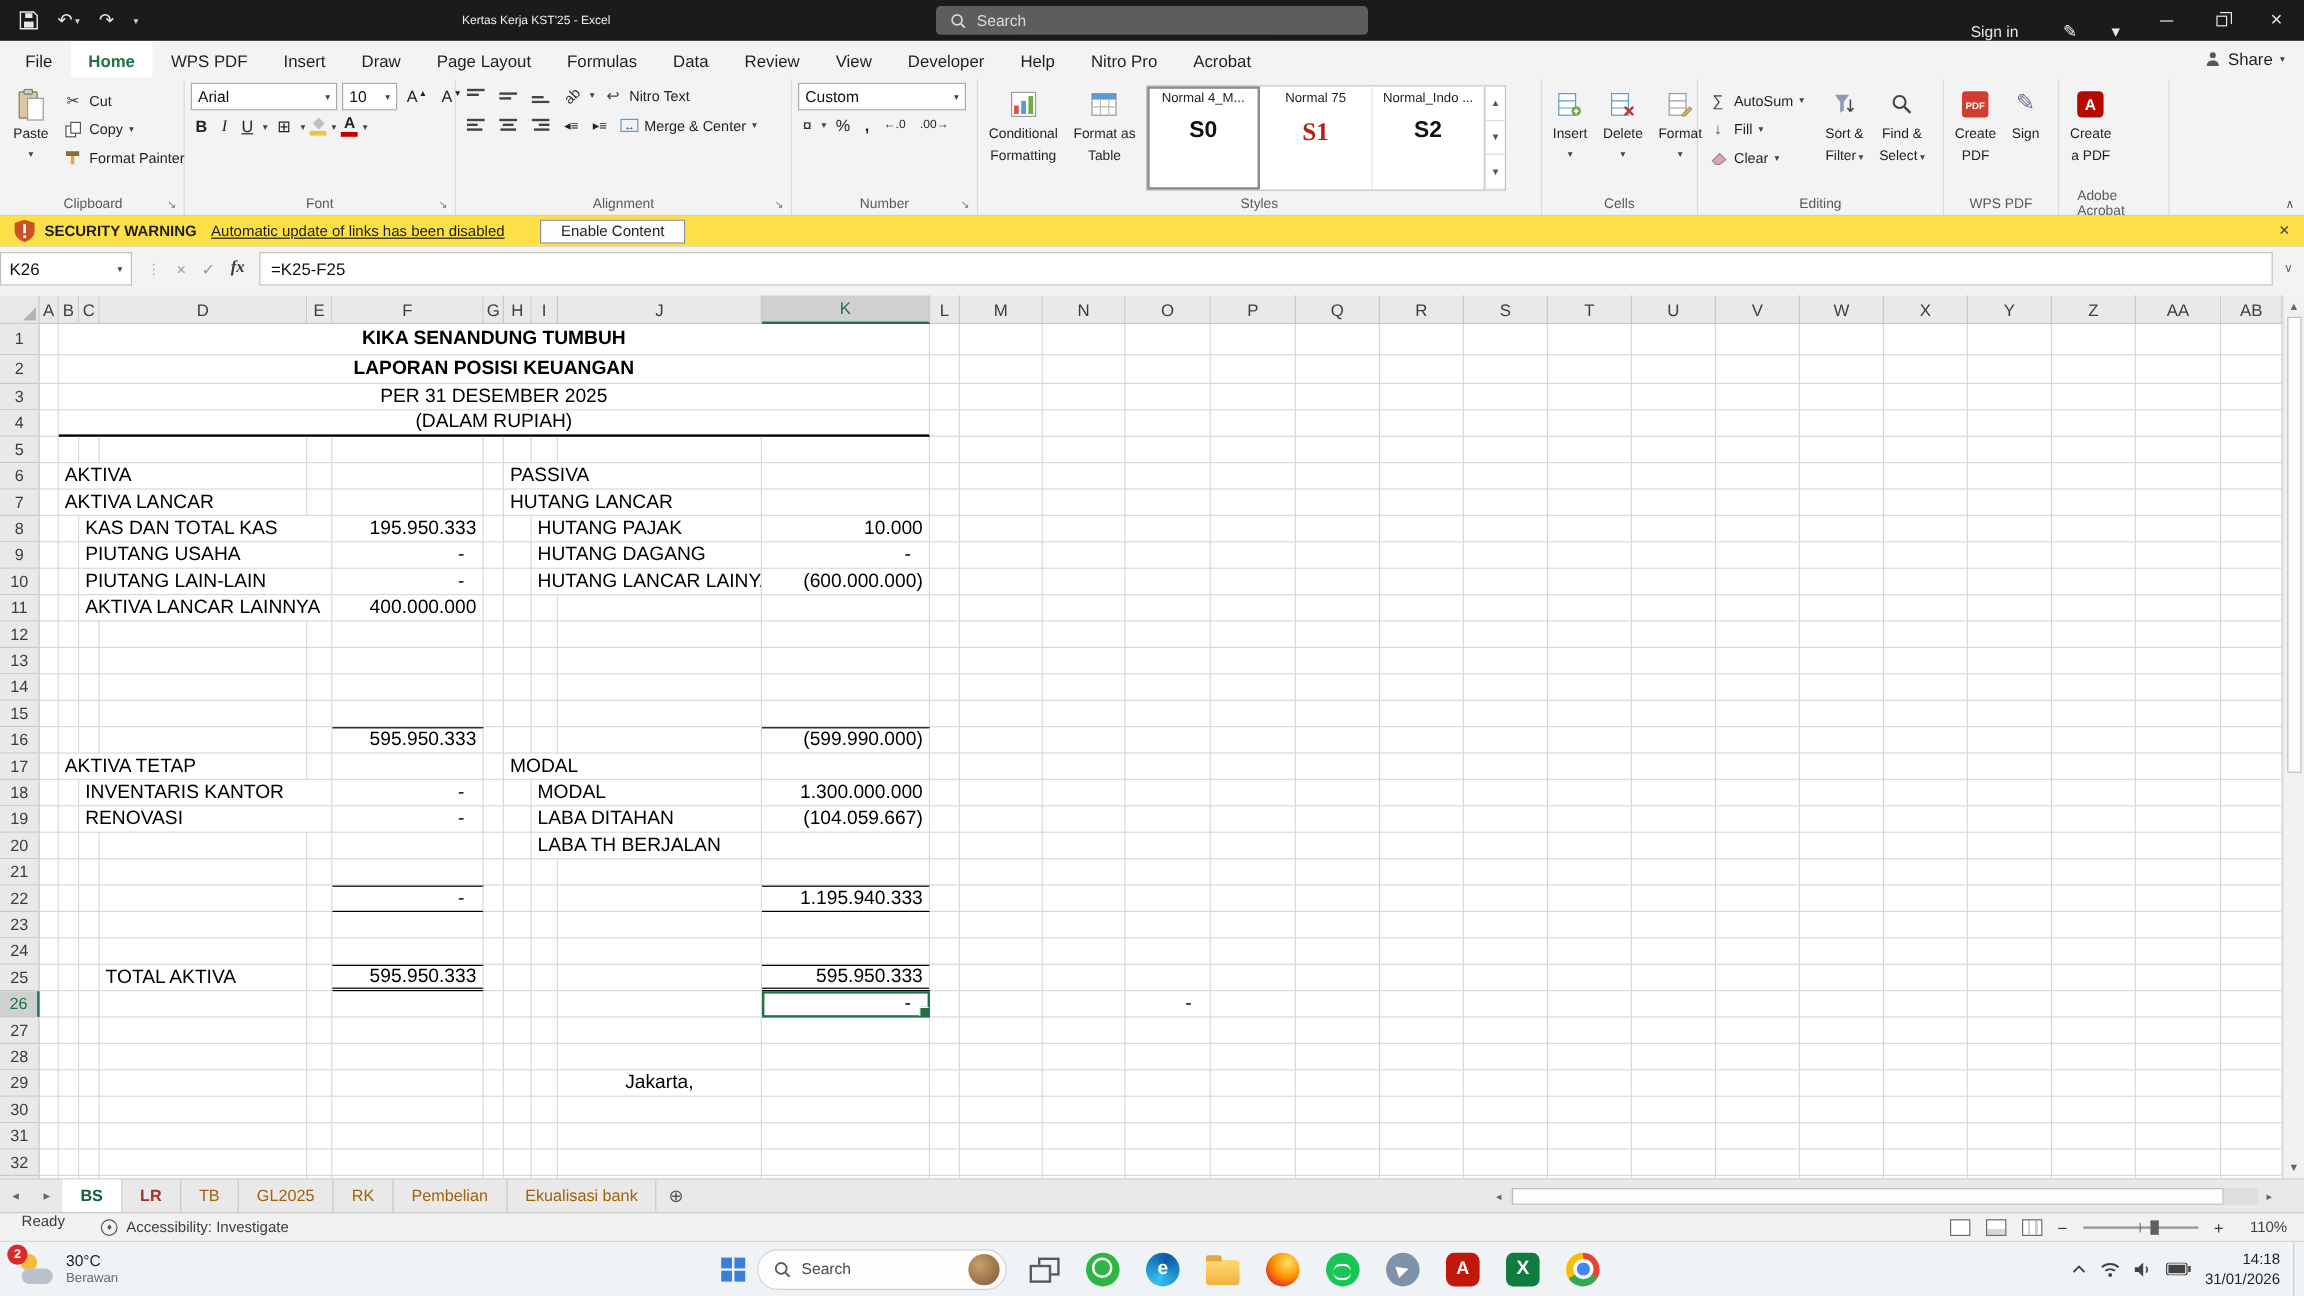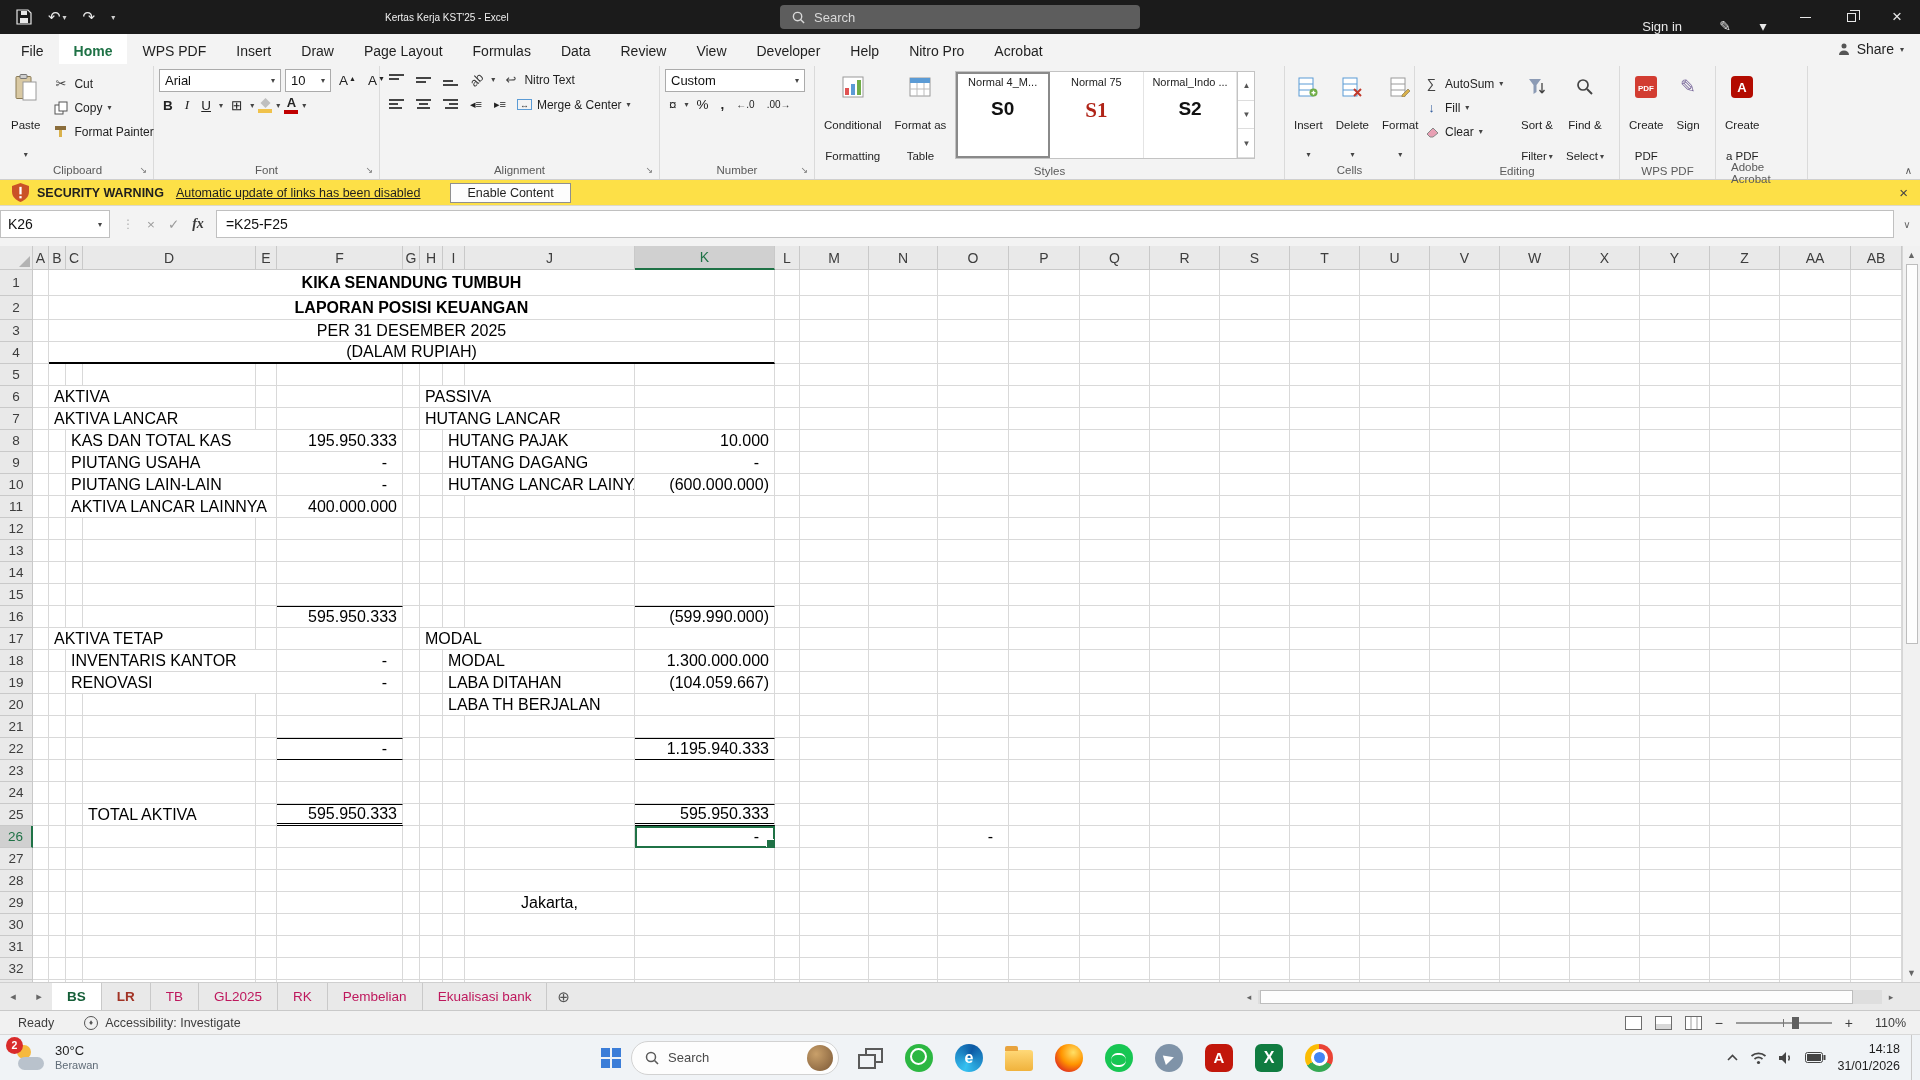--- a/index.html
+++ b/index.html
@@ -26,21 +26,21 @@
 .rtab{padding:17px 15px;font-size:14px;color:#1f1f1f;display:flex;align-items:center;white-space:nowrap}
 .rtab.active{background:#fff;color:#1f7246;font-weight:bold;box-shadow:inset 0 -2px 0 #1f7246}
 .share-btn{margin-left:auto;margin-right:16px;display:flex;align-items:center;gap:6px;font-size:14px;color:#1f1f1f}
 
 .ribbon{height:116px;background:#f3f3f3;border-bottom:1px solid #cfcfcf;display:flex;padding:2px 0 0 2px;flex:none;position:relative}
 .rgroup{display:flex;flex-direction:column;border-right:1px solid #dadada;padding:3px 5px 0;flex:none}
 .rg-body{flex:1;display:flex;gap:5px;align-items:flex-start}
 .rg-col{display:flex;flex-direction:column;gap:4px}
 .rg-label{height:19px;font-size:11.5px;color:#5a5a5a;display:flex;align-items:center;justify-content:center;position:relative;padding:0 10px}
 .launcher{position:absolute;right:1px;bottom:4px;font-size:9px;color:#777}
-.bigbtn{display:flex;flex-direction:column;align-items:center;font-size:11.5px;line-height:1.2;color:#1f1f1f;text-align:center;padding:3px 4px 0;gap:17px}
+.bigbtn{display:flex;flex-direction:column;align-items:center;font-size:11.5px;line-height:1.2;color:#1f1f1f;text-align:center;padding:3px 4px 0;gap:4px}
 .bic{height:30px;display:flex;align-items:center;justify-content:center}
 .caret{font-size:8px;color:#444}
 .stack{display:flex;flex-direction:column;gap:3px;padding-top:4px}
 .smbtn{display:flex;align-items:center;gap:5px;font-size:12px;color:#1f1f1f;height:21px;padding:0 3px;white-space:nowrap}
 .ic{width:17px;display:inline-flex;align-items:center;justify-content:center;font-size:13px;color:#444}
 .combo{height:23px;background:#fff;border:1px solid #ababab;display:flex;align-items:center;padding:0 5px;font-size:13px;gap:4px;color:#111}
 .combo .caret{margin-left:auto}
 .row{display:flex;align-items:center;gap:4px}
 .gbtn{padding:1px 4px;font-size:13.5px;color:#222;display:inline-flex;align-items:flex-end;gap:1px}
 .sup{font-size:7px;line-height:1;padding-bottom:6px}
@@ -96,30 +96,30 @@
 .ctr{text-align:center}
 .sel{position:relative;outline:2px solid #1f7246;outline-offset:-2px}
 .sel::after{content:"";position:absolute;right:0;bottom:0;width:7px;height:7px;background:#1f7246;border-left:1px solid #fff;border-top:1px solid #fff}
 .vscroll{width:18px;background:#f1f1f1;border-left:1px solid #d6d6d6;display:flex;flex-direction:column;align-items:center;flex:none}
 .varrow{height:18px;width:100%;display:flex;align-items:center;justify-content:center;font-size:9px;color:#666}
 .vthumb{width:12px;height:380px;background:#fdfdfd;border:1px solid #bdbdbd}
 
 .tabstrip{height:28px;background:#e9e9e9;display:flex;align-items:stretch;flex:none;border-top:1px solid #cfcfcf}
 .tnav{width:26px;display:flex;align-items:center;justify-content:center;color:#666;font-size:11px}
 #sheet-tab-list{display:flex;align-items:stretch}
-.stab{padding:0 15px;display:flex;align-items:center;font-size:13.5px;color:#be185d;border-right:1px solid #c9c9c9;white-space:nowrap}
+.stab{padding:0 15px;display:flex;align-items:center;font-size:13.5px;color:#a16207;border-right:1px solid #c9c9c9;white-space:nowrap}
 .stab.active{background:#fff;color:#155e38;font-weight:bold}
 .stab.red{color:#a23325;font-weight:bold}
 .addsheet{width:32px;display:flex;align-items:center;justify-content:center;color:#555;font-size:15px}
 .hscroll{margin-left:auto;display:flex;align-items:center;width:680px;padding-right:20px}
 .harrow{width:18px;font-size:9px;color:#666;text-align:center}
 .htrack{flex:1;height:14px;background:#dedede;position:relative}
 .hthumb{position:absolute;left:2px;top:0;height:14px;width:95%;background:#fdfdfd;border:1px solid #bdbdbd}
 
-.statusbar{height:24px;background:#f1f1f1;border-top:1px solid #c9c9c9;display:flex;align-items:center;font-size:12.5px;color:#3d3d3d;flex:none}
+.statusbar{height:24px;background:#f1f1f1;border-top:1px solid #c9c9c9;display:flex;font-size:12.5px;color:#3d3d3d;flex:none}
 .sb-mode{margin-left:18px}
 .sb-acc{display:flex;align-items:center;gap:7px;margin-left:30px}
 .sb-right{margin-left:auto;display:flex;align-items:center;gap:13px;margin-right:14px}
 .viewico{width:17px;height:14px;border:1px solid #6d6d6d;display:inline-block;background:#fff}
 .viewico.v2{background:linear-gradient(#fff 60%,#d8d8d8 60%)}
 .viewico.v3{background:repeating-linear-gradient(90deg,#fff 0 4px,#cfcfcf 4px 6px)}
 .zoomtrack{width:96px;height:2px;background:#9a9a9a;position:relative}
 .zoomthumb{position:absolute;left:56px;top:-5px;width:7px;height:12px;background:#5f5f5f}
 .zoomnotch{position:absolute;left:47px;top:-3px;width:1px;height:8px;background:#777}
 .sb-zoom{width:40px;text-align:right}

